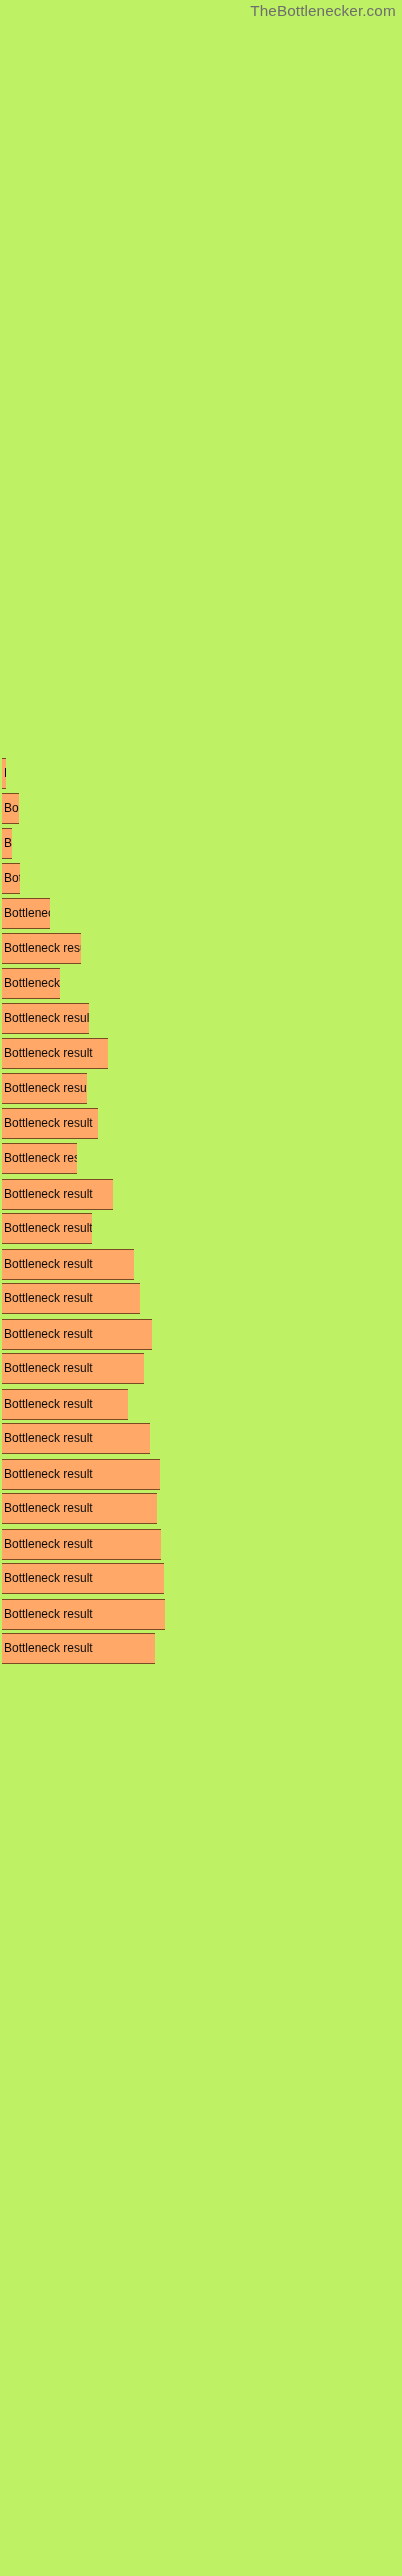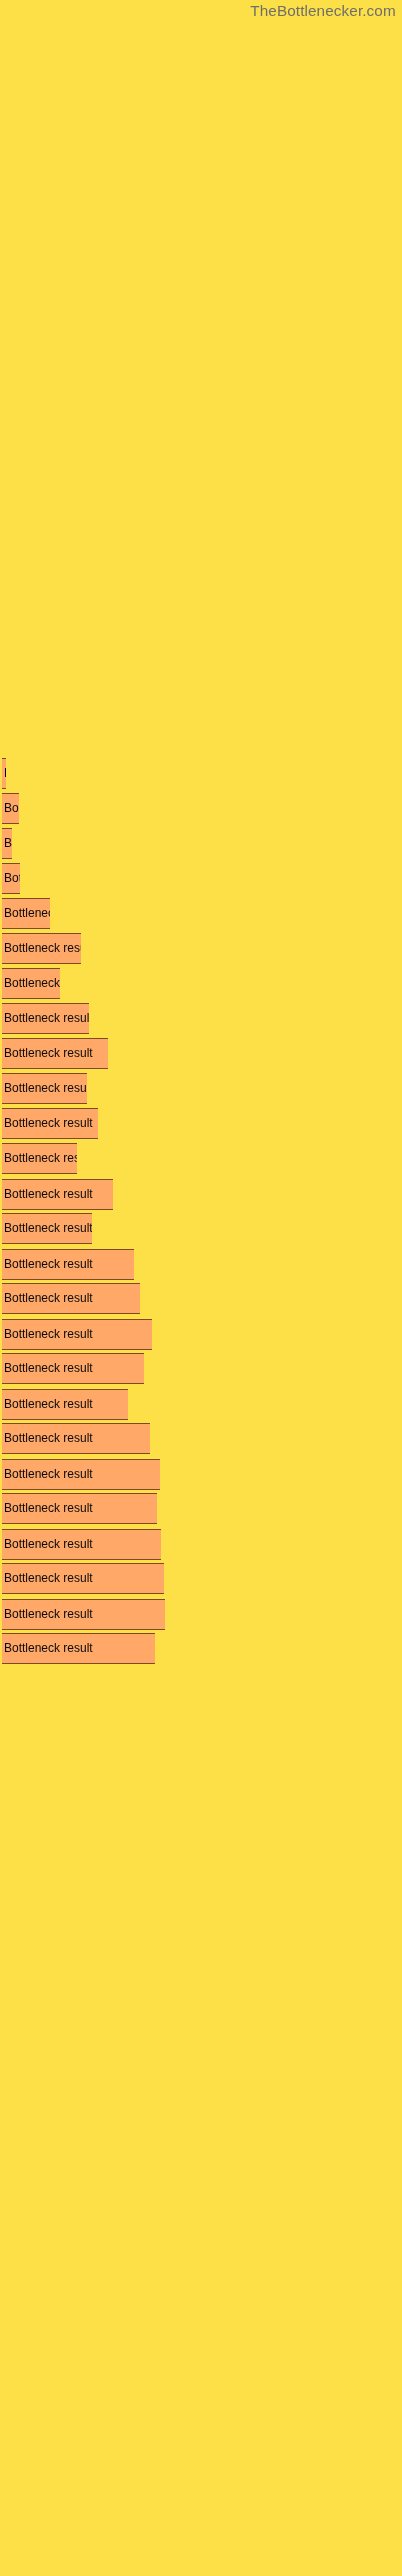--- a/index.html
+++ b/index.html
@@ -12,21 +12,21 @@
     height: 2576px;
     position: relative;
     overflow: hidden;
     font-family: "Liberation Sans", sans-serif;
     -webkit-font-smoothing: antialiased;
   }
 
   #chart-root {
     position: absolute;
     inset: 0;
-    background: #fde047;
+    background: #bef264;
   }
 
   
   #watermark {
     position: absolute;
     top: 1.6px;
     right: 7.2px;
     font-family: "Liberation Sans", sans-serif;
     font-size: 15.3px;
     line-height: 17.7px;

